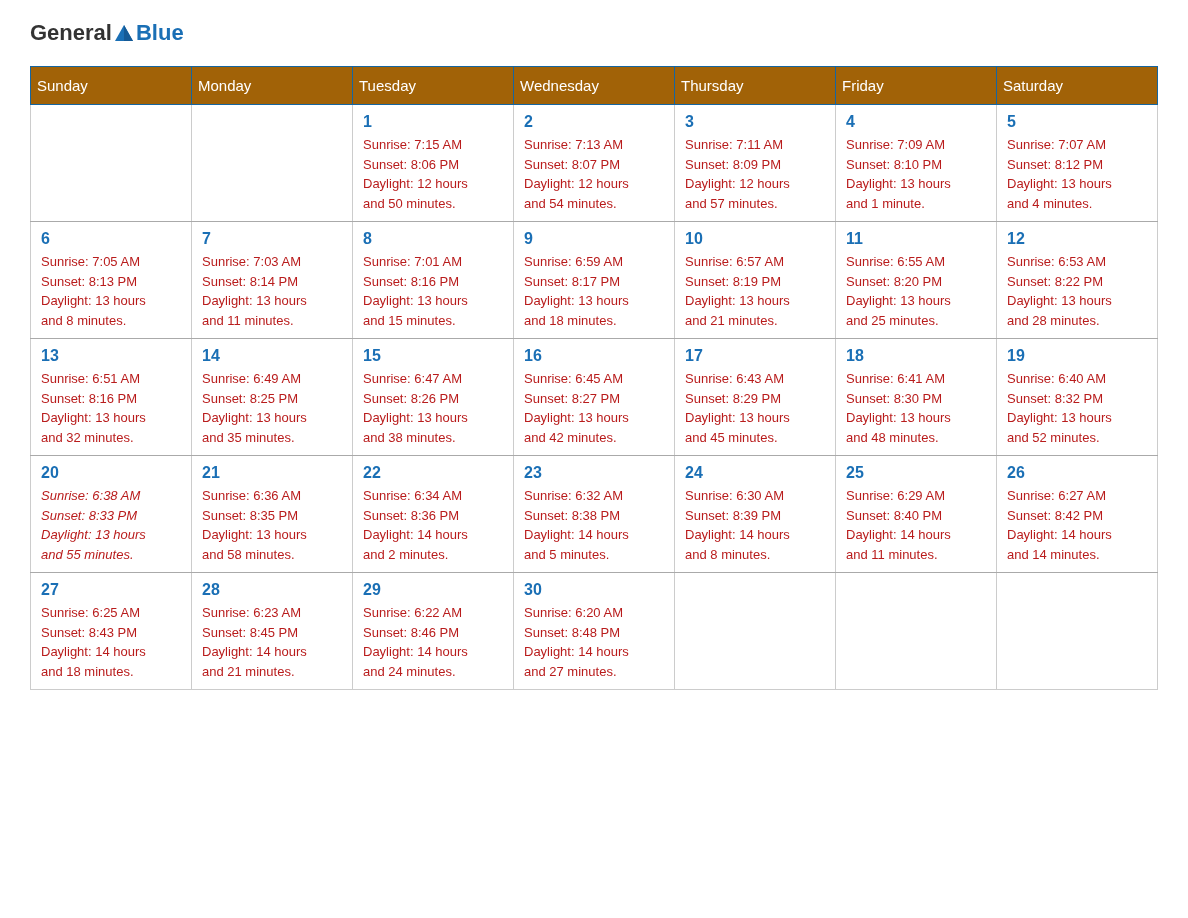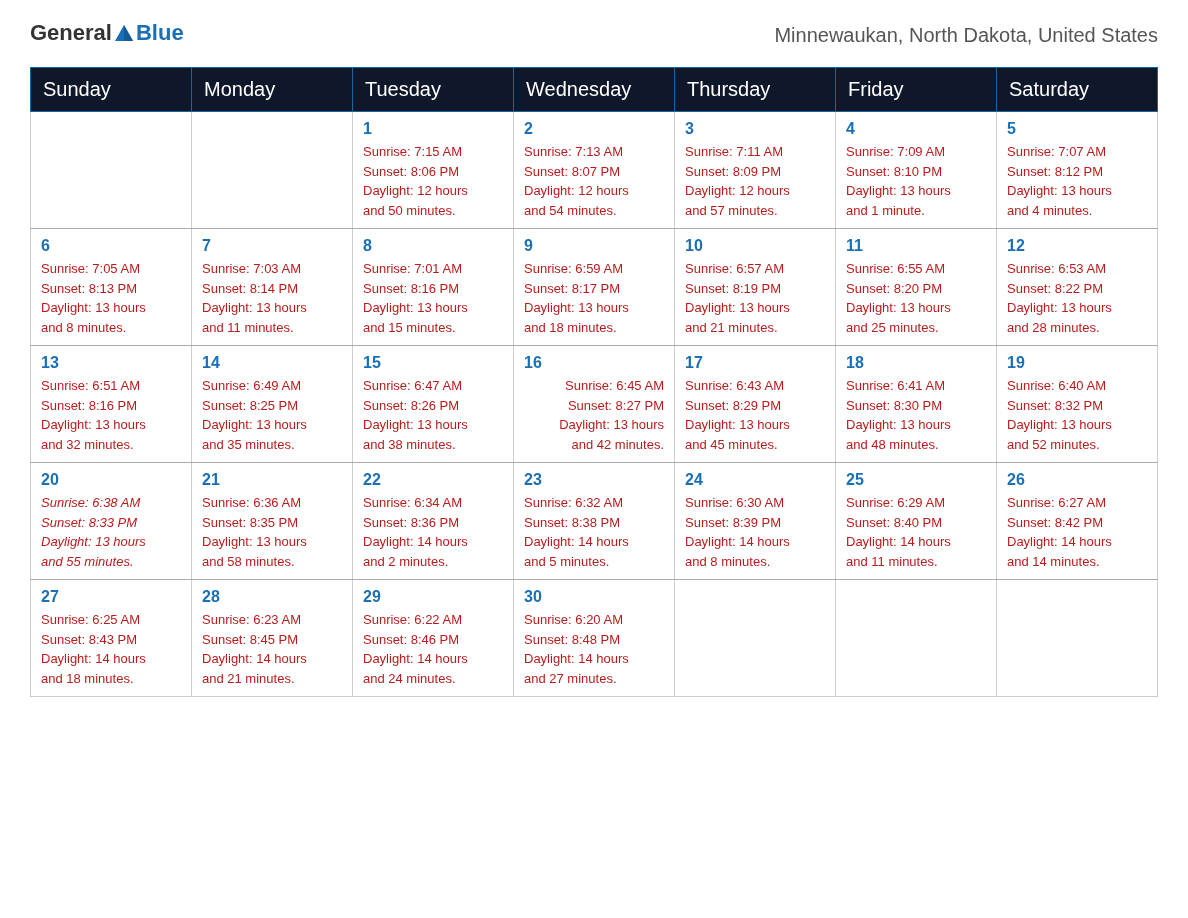--- a/index.html
+++ b/index.html
@@ -44,25 +44,25 @@
       font-size: 20px;
       color: #555;
       margin-top: 4px;
     }
     .calendar-table {
       width: 100%;
       border-collapse: collapse;
       border: 1px solid #aaa;
     }
     .calendar-table th {
-      background-color: #0f172a;
+      background-color: #a16207;
       color: #fff;
-      padding: 10px 12px;
+      padding: 10px 6px;
       text-align: left;
-      font-size: 20px;
+      font-size: 15px;
       font-weight: normal;
       border: 1px solid #1565a0;
     }
     .calendar-table td {
       vertical-align: top;
       padding: 8px 10px;
       border: 1px solid #ccc;
       width: 14.28%;
       min-height: 100px;
       font-size: 13px;
@@ -95,21 +95,20 @@
     <div class="logo-text">
       <span class="logo-general">General</span>
       <svg width="22" height="20" viewBox="0 0 22 20" style="margin: 0 1px;">
         <polygon points="11,2 20,18 2,18" fill="#1a6fb5"></polygon>
         <polygon points="11,2 20,18 11,18" fill="#155a96"></polygon>
       </svg>
       <span class="logo-blue">Blue</span>
     </div>
   </div>
   <div class="title-area">
-    <div class="location-subtitle">Minnewaukan, North Dakota, United States</div>
   </div>
 </div>
 
 <table class="calendar-table">
   <thead>
     <tr>
     <th>Sunday</th>
         <th>Monday</th>
         <th>Tuesday</th>
         <th>Wednesday</th>
@@ -226,21 +225,21 @@
         </td>
         <td>
           <span class="day-number">15</span>
           <div class="day-info" style="white-space: pre-line;">Sunrise: 6:47 AM
 Sunset: 8:26 PM
 Daylight: 13 hours
 and 38 minutes.</div>
         </td>
         <td>
           <span class="day-number">16</span>
-          <div class="day-info" style="white-space: pre-line; text-align: right;">Sunrise: 6:45 AM
+          <div class="day-info" style="white-space: pre-line;">Sunrise: 6:45 AM
 Sunset: 8:27 PM
 Daylight: 13 hours
 and 42 minutes.</div>
         </td>
         <td>
           <span class="day-number">17</span>
           <div class="day-info" style="white-space: pre-line;">Sunrise: 6:43 AM
 Sunset: 8:29 PM
 Daylight: 13 hours
 and 45 minutes.</div>

